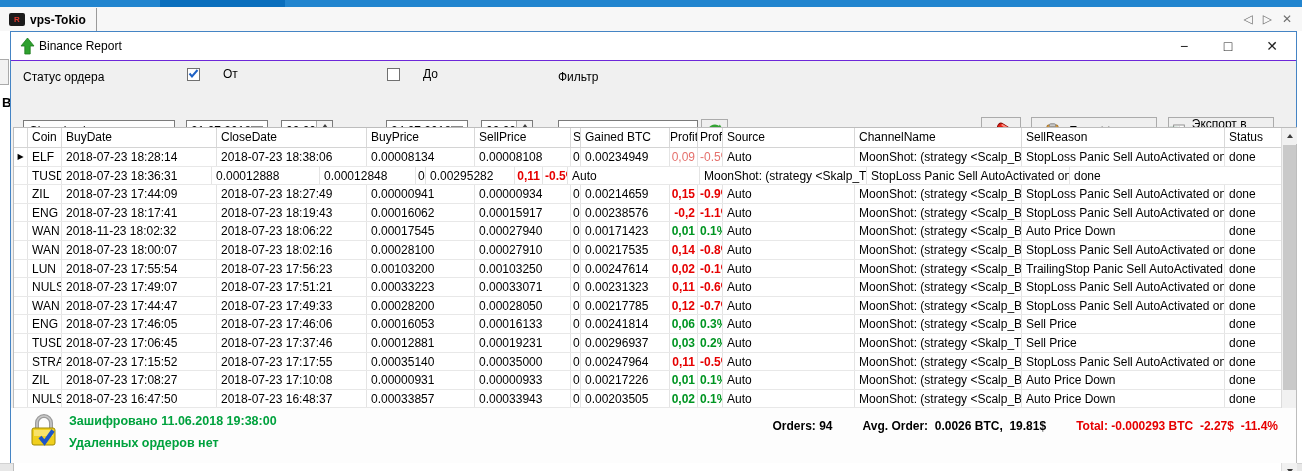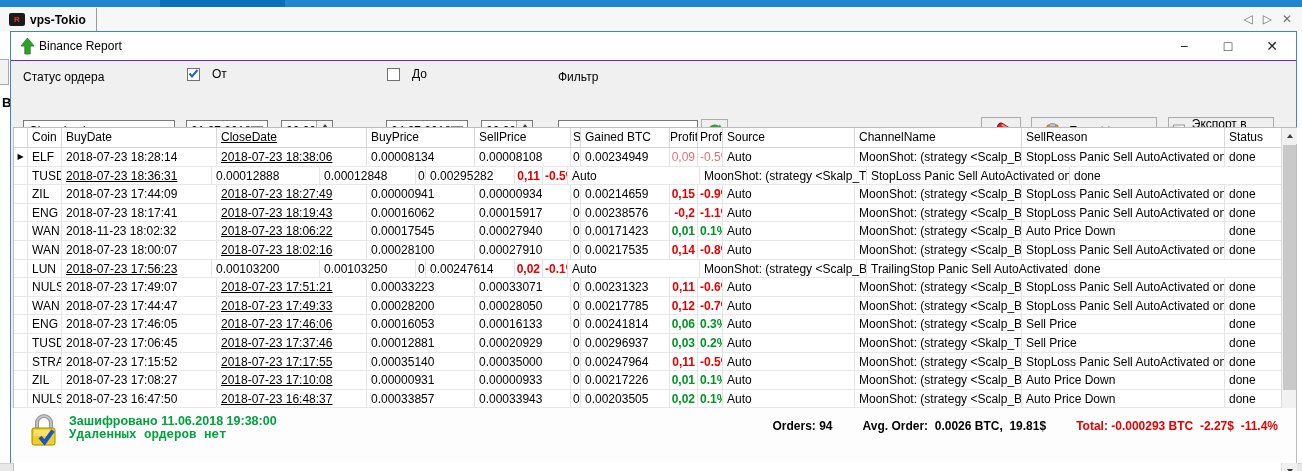--- a/index.html
+++ b/index.html
@@ -35,21 +35,21 @@
   .winbtn { width:44px; height:28px; display:flex; align-items:center; justify-content:center;
             font-size:14px; color:#222; }
 
   
   .controls { position:absolute; left:0; top:28px; width:100%; height:66px; background:#f0f0f0; border-top:1px solid #6d28d9; }
   .lbl { position:absolute; font-size:12px; }
   .field { position:absolute; height:22px; background:#fff; border:1px solid #7a7a7a; display:flex; align-items:center; }
   .combo { left:12px; top:59px; width:152px; background:#fdfdfd; }
   .combo .val { flex:1; padding-left:5px; }
   .combo svg { margin-right:6px; }
-  .chk { position:absolute; display:flex; align-items:center; gap:12px;text-align:center; }
+  .chk { position:absolute; display:flex; align-items:center; gap:23px;text-align:center; }
   .chkbox { width:13px; height:13px; background:#fff; border:1px solid #707070; display:flex; align-items:center; justify-content:center; }
   .datebox { width:82px; } .datebox .val { flex:1; padding-left:4px; }
   .dateicons { display:flex; align-items:center; gap:3px; padding-right:4px; }
   .dd-arrow { width:0; height:0; border-left:4px solid transparent; border-right:4px solid transparent; border-top:4px solid #3c3c3c; }
   .timebox { width:52px; } .timebox .val { flex:1; padding-left:4px; }
   .spin { width:16px; height:20px; display:flex; flex-direction:column; border-left:1px solid #ababab; }
   .spinbtn { flex:1; background:#f3f3f3; display:flex; align-items:center; justify-content:center; }
   .spinbtn + .spinbtn { border-top:1px solid #ababab; }
   .tri-up { width:0; height:0; border-left:3px solid transparent; border-right:3px solid transparent; border-bottom:4px solid #3c3c3c; }
   .tri-dn { width:0; height:0; border-left:3px solid transparent; border-right:3px solid transparent; border-top:4px solid #3c3c3c; }
@@ -65,21 +65,21 @@
   
   .tablewrap { position:absolute; left:2px; top:95px; width:1284px; height:353px; background:#fff; border:1px solid #bdbdbd; }
   .grid { position:absolute; left:0; top:0; width:1267px; height:100%; overflow:hidden; }
   .tr { display:flex; width:1267px; height:18.6px; border-bottom:1px solid #e8e8e8; }
   .thead { height:20px; border-bottom:1px solid #d4d4d4; }
   .td, .th { border-right:1px solid #e4e4e4; padding:0 0 0 4px; line-height:18px; overflow:hidden; white-space:nowrap; }
   .th { line-height:19px; border-right:1px solid #d8d8d8; }
   .gutter { flex:0 0 14px; text-align:center; padding:0; font-size:8px; line-height:18px; }
   .col-coin { flex:0 0 34px; }
   .col-buy_date { flex:0 0 155px; }
-  .col-close_date { flex:0 0 150px;text-decoration:underline; }
+  .col-close_date { flex:0 0 150px; }
   .col-buy_price { flex:0 0 108px; }
   .col-sell_price { flex:0 0 96px; }
   .col-s { flex:0 0 10px; padding-left:2px; }
   .col-gained_btc { flex:0 0 89px; }
   .col-profit { flex:0 0 28px; text-align:right; padding:0 2px 0 0; }
   .col-profit_pct { flex:0 0 25px; padding-left:2px; }
   .col-source { flex:0 0 132px; }
   .col-channel { flex:0 0 167px; }
   .col-sell_reason { flex:0 0 203px; }
   .col-status { flex:1 1 auto; border-right:none; }
@@ -365,20 +365,21 @@
           <div class="td col-profit down">0,14</div>
           <div class="td col-profit_pct down">-0.8%</div>
           <div class="td col-source">Auto</div>
           <div class="td col-channel">MoonShot: (strategy &lt;Scalp_BTC</div>
           <div class="td col-sell_reason">StopLoss Panic Sell AutoActivated on sell p</div>
           <div class="td col-status">done</div>
         </div>
         <div class="tr">
           <div class="td gutter"></div>
           <div class="td col-coin">LUN</div>
+          <div class="td col-buy_date">2018-07-23 17:55:54</div>
           <div class="td col-close_date">2018-07-23 17:56:23</div>
           <div class="td col-buy_price">0.00103200</div>
           <div class="td col-sell_price">0.00103250</div>
           <div class="td col-s">0</div>
           <div class="td col-gained_btc">0.00247614</div>
           <div class="td col-profit down">0,02</div>
           <div class="td col-profit_pct down">-0.1%</div>
           <div class="td col-source">Auto</div>
           <div class="td col-channel">MoonShot: (strategy &lt;Scalp_BTC</div>
           <div class="td col-sell_reason">TrailingStop Panic Sell AutoActivated on pr</div>
@@ -431,21 +432,21 @@
           <div class="td col-channel">MoonShot: (strategy &lt;Scalp_BTC</div>
           <div class="td col-sell_reason">Sell Price</div>
           <div class="td col-status">done</div>
         </div>
         <div class="tr">
           <div class="td gutter"></div>
           <div class="td col-coin">TUSD</div>
           <div class="td col-buy_date">2018-07-23 17:06:45</div>
           <div class="td col-close_date">2018-07-23 17:37:46</div>
           <div class="td col-buy_price">0.00012881</div>
-          <div class="td col-sell_price">0.00020929</div>
+          <div class="td col-sell_price">0.00019231</div>
           <div class="td col-s">0</div>
           <div class="td col-gained_btc">0.00296937</div>
           <div class="td col-profit up">0,03</div>
           <div class="td col-profit_pct up">0.2%</div>
           <div class="td col-source">Auto</div>
           <div class="td col-channel">MoonShot: (strategy &lt;Skalp_TUS</div>
           <div class="td col-sell_reason">Sell Price</div>
           <div class="td col-status">done</div>
         </div>
         <div class="tr">
@@ -510,20 +511,20 @@
 
   <div class="dlg-footer">
     <svg class="lockicon" width="30" height="36" viewBox="0 0 30 36">
       <path d="M8 17 v-6 a7 7 0 0 1 14 0 v6" fill="none" stroke="#9a9a9a" stroke-width="4"></path>
       <path d="M8 17 v-6 a7 7 0 0 1 14 0 v6" fill="none" stroke="#c8c8c8" stroke-width="1.6"></path>
       <rect x="3" y="16" width="23" height="17" rx="2" fill="#f0cf1e" stroke="#a08a00"></rect>
       <rect x="5" y="18" width="19" height="6" fill="#f8e26a"></rect>
       <path d="M11 25 l4.5 5.5 L24 18.5" fill="none" stroke="#1d55c8" stroke-width="4"></path>
     </svg>
     <div class="enc-line" style="top:6px;">Зашифровано 11.06.2018 19:38:00</div>
-    <div class="enc-line" style="top:20px;font-family:Liberation Mono, monospace;">Удаленных ордеров нет</div>
+    <div class="enc-line" style="top:28px;">Удаленных ордеров нет</div>
     <div class="stats">
       <span>Orders: 94</span>
       <span>Avg. Order:  0.0026 BTC,  19.81$</span>
       <span class="stat-total">Total: -0.000293 BTC  -2.27$  -11.4%</span>
     </div>
   </div>
 </div>
 
 </body></html>

